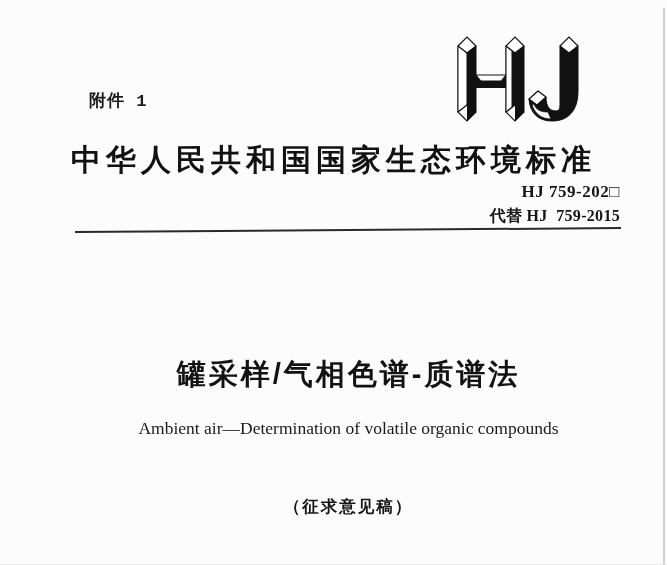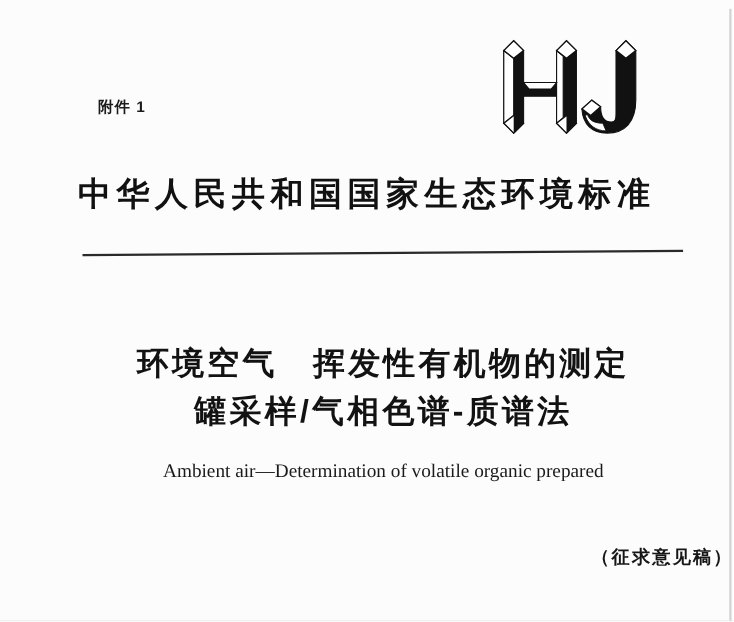--- a/index.html
+++ b/index.html
@@ -13,40 +13,40 @@
     height: 565px;
     background: #fcfcfc;
     overflow: hidden;
     color: #151515;
     font-family: "Liberation Serif", serif;
   }
   .attachment {
     position: absolute;
     left: 73px;
     top: 89px;
-    font-family: Liberation Sans, sans-serif;
+    font-family: Liberation Mono, monospace;
     font-weight: 600;
-    font-size: 14px;
+    font-size: 17px;
     letter-spacing: 1px;
     color: #1b1b1b;
     padding-left: 16px;
   }
   .hj-logo {
     position: absolute;
     left: 456px;
     top: 34px;
     width: 136px;
     height: 90px;
   }
   .org-title {
     position: absolute;
     left: 40px;
     right: 40px;
     top: 140px;
-    margin: 16px;
+    margin: 0;
     text-align: center;
     font-family: "Liberation Serif", "DejaVu Serif", serif;
     font-weight: bold;
     font-size: 30px;
     letter-spacing: 5px;
     white-space: nowrap;
     color: #111;
   }
   .std-codes {
     position: absolute;
@@ -100,21 +100,20 @@
   }
   .title-en-1 { top: 418px; }
   .title-en-2 { top: 458px; }
   .draft-note {
     top: 496px;
     font-family: "Liberation Sans", "DejaVu Sans", sans-serif;
     font-weight: bold;
     font-size: 16.5px;
     letter-spacing: 2px;
     color: #161616;
-    text-align: right;
   }
   .page-edge-right {
     position: absolute;
     right: 2px;
     top: 8px;
     bottom: 0;
     width: 2px;
     background: #d2d2d2;
   }
   .page-edge-bottom {
@@ -153,26 +152,29 @@
 
       <path d="M104,11 L113,2 L122,11 L122,56 C122,76 112,86 96,86 C82,86 74,78 73,64 L82,56 L90,62 C90,72 94,76 100,76 C104,76 104,72 104,68 Z" fill="#111" stroke="#111" stroke-width="1"></path>
       <polygon points="104,11 113,2 122,11 113,18" fill="#fff" stroke="#111" stroke-width="1.2"></polygon>
       <polygon points="73,64 82,56 90,62 81,70" fill="#fff" stroke="#111" stroke-width="1.2"></polygon>
       <path d="M76,70 C79,79 86,84 95,84 L92,77 C85,77 80,75 78,69 Z" fill="#fff" stroke="#111" stroke-width="0.8"></path>
     </svg>
   </div>
 
   <h1 class="org-title">中华人民共和国国家生态环境标准</h1>
 
+  <div class="std-codes">
+    <div class="std-number">HJ 759-202□</div>
+    <div class="replaces">代替 HJ  759-2015</div>
+  </div>
 
   <div class="rule"></div>
 
-  <div class="title-cn-1">环境空气　挥发性有机物的测定</div>
   <div class="title-cn-2">罐采样/气相色谱-质谱法</div>
 
-  <div class="title-en-1">Ambient air—Determination of volatile organic prepared</div>
+  <div class="title-en-1">Ambient air—Determination of volatile organic compounds</div>
 
   <div class="draft-note">（征求意见稿）</div>
 
   <div class="page-edge-right"></div>
   <div class="page-edge-bottom"></div>
 
 </div>
 
 </body></html>

